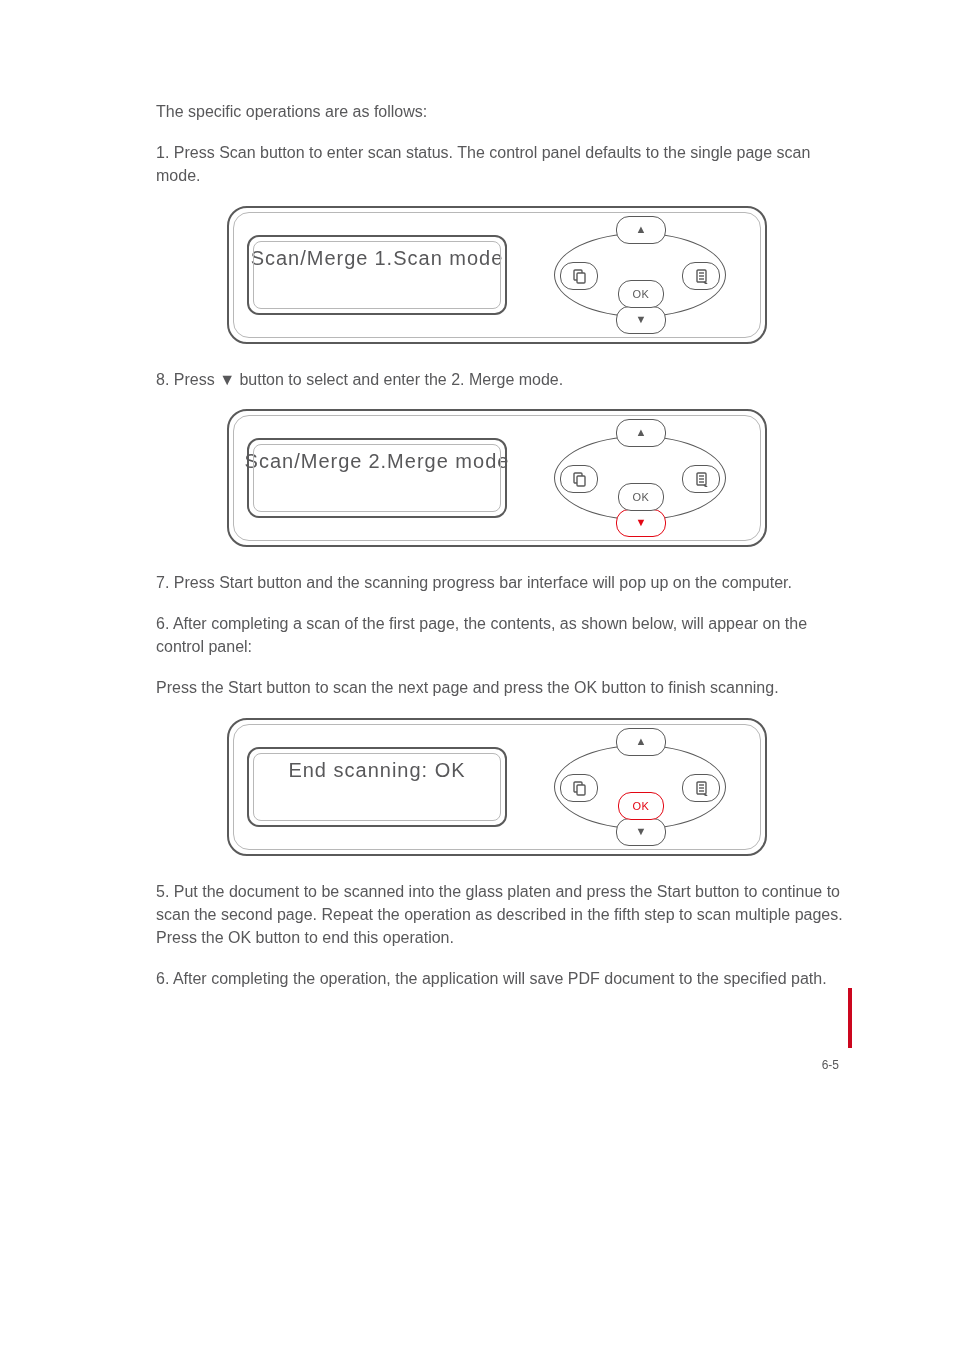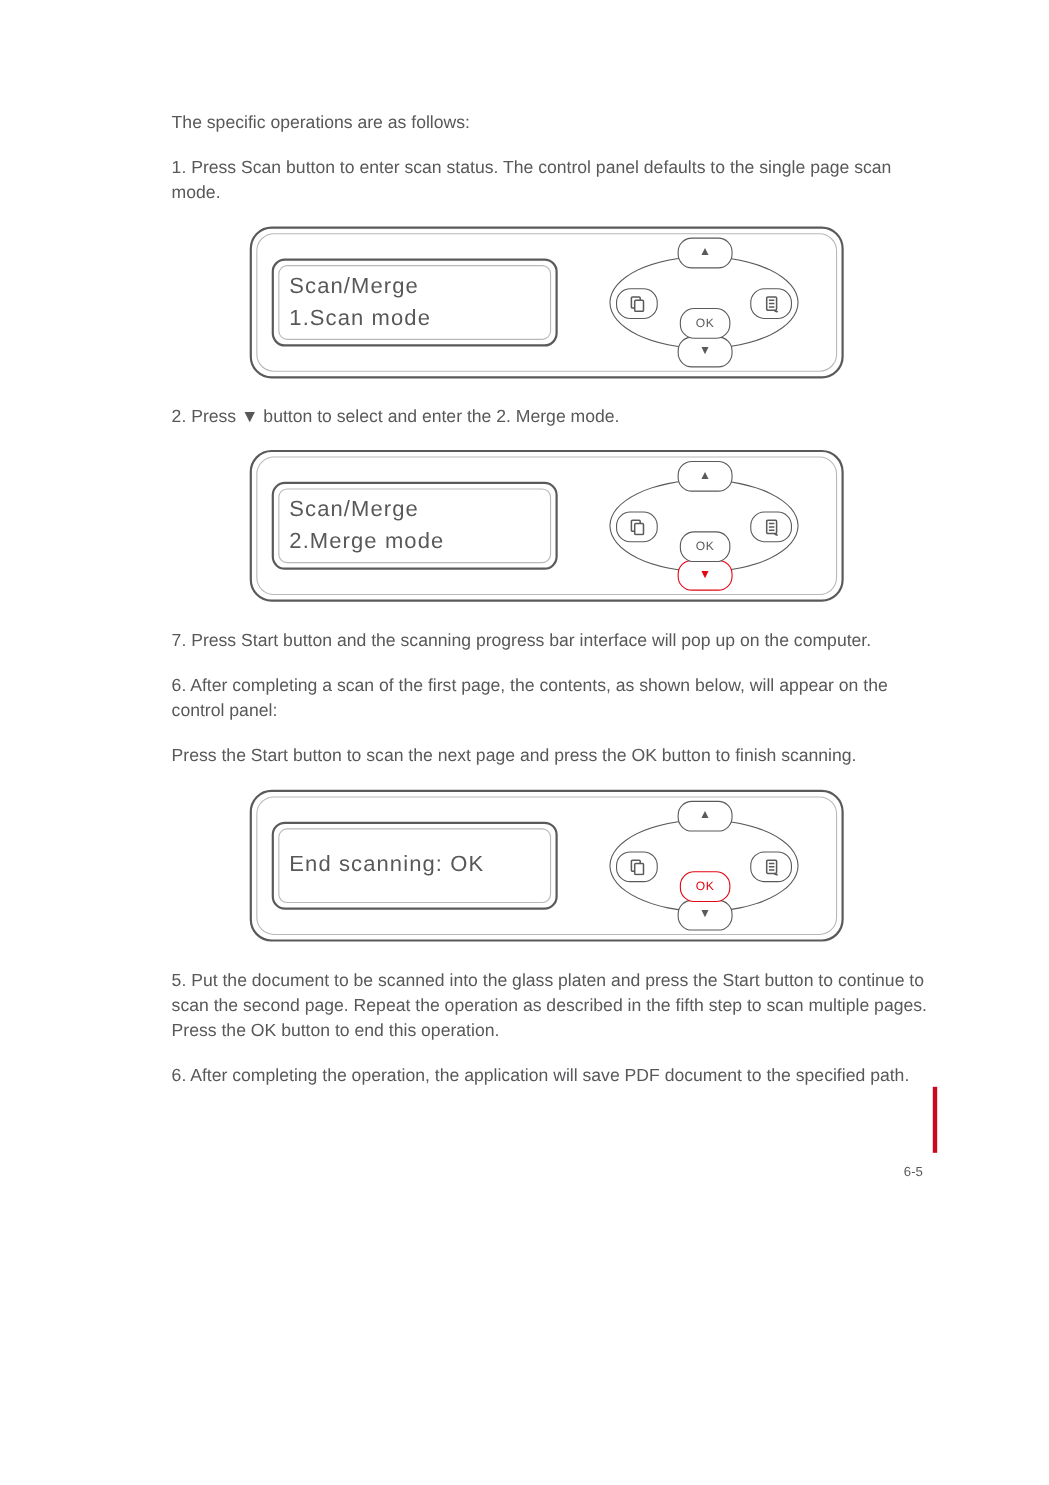--- a/index.html
+++ b/index.html
@@ -45,21 +45,21 @@
   }
   .lcd {
     border: 2px solid #5a5a5a;
     border-radius: 12px;
     width: 260px;
     height: 80px;
     position: relative;
     padding: 10px 14px;
     box-sizing: border-box;
     display: flex;
-    flex-direction: column;
+    flex-direction: row;
     justify-content: center;
     gap: 6px;
   }
   .lcd .inner {
     position: absolute;
     inset: 4px;
     border: 1px solid #b8b8b8;
     border-radius: 8px;
     pointer-events: none;
   }
@@ -174,21 +174,21 @@
               <line x1="6" y1="8" x2="11" y2="8"></line>
               <line x1="6" y1="11" x2="11" y2="11"></line>
               <path d="M11 14 l3 2" stroke-width="1.8"></path>
             </svg>
         </div>
       </div>
     </div>
   </div>
 
   <p class="para">
-    <span>2. Press </span><span>▼</span><span> button to select and enter the 2. Merge mode.</span>
+    <span>8. Press </span><span>▼</span><span> button to select and enter the 2. Merge mode.</span>
   </p>
 
   <div class="panel-wrap">
     <div class="panel">
       <div class="inner-ring"></div>
       <div class="lcd">
         <div class="inner"></div>
         <div class="lcd-line">Scan/Merge</div>
         <div class="lcd-line">2.Merge mode</div>
       </div>

